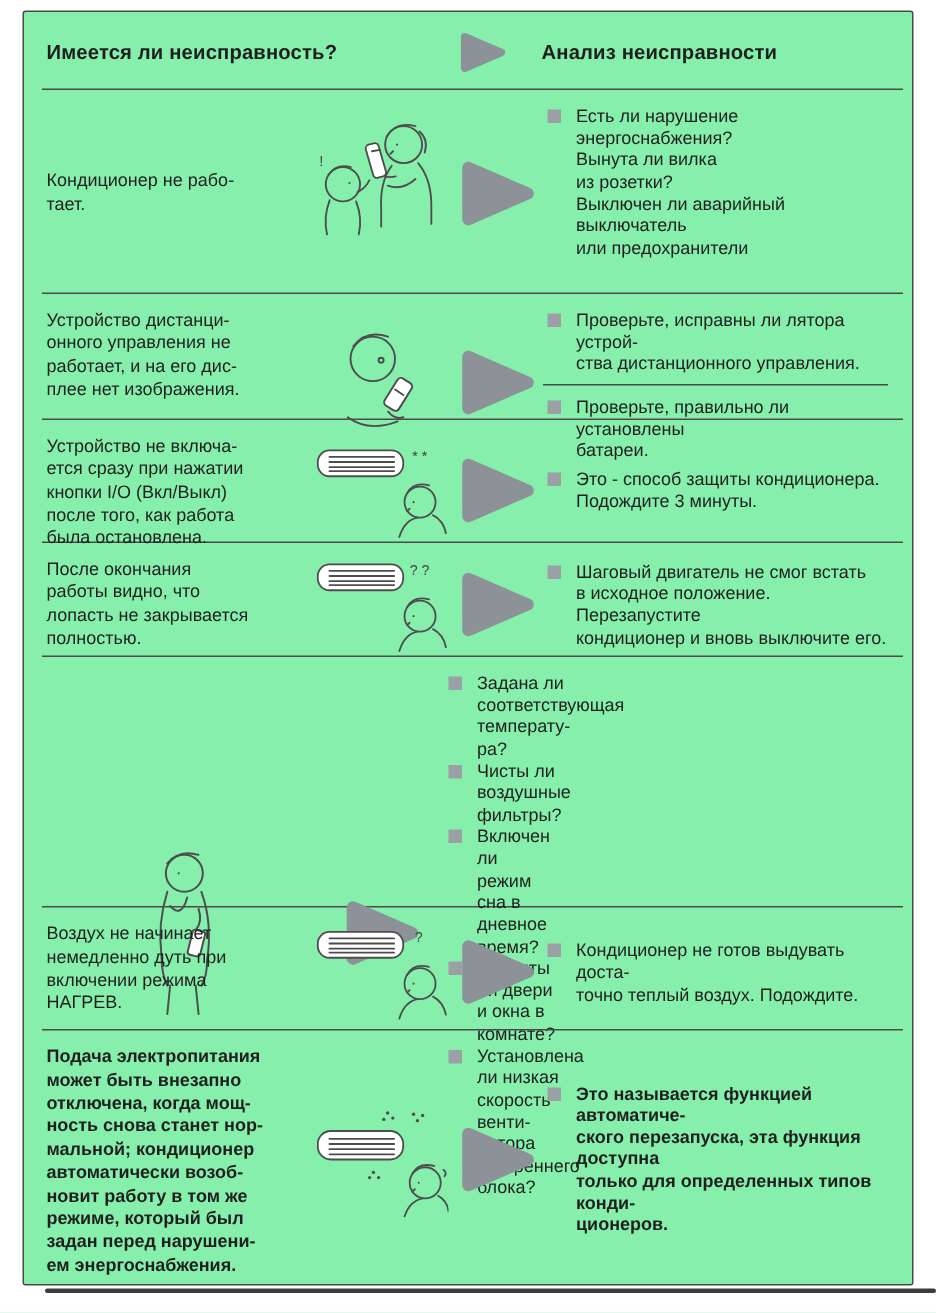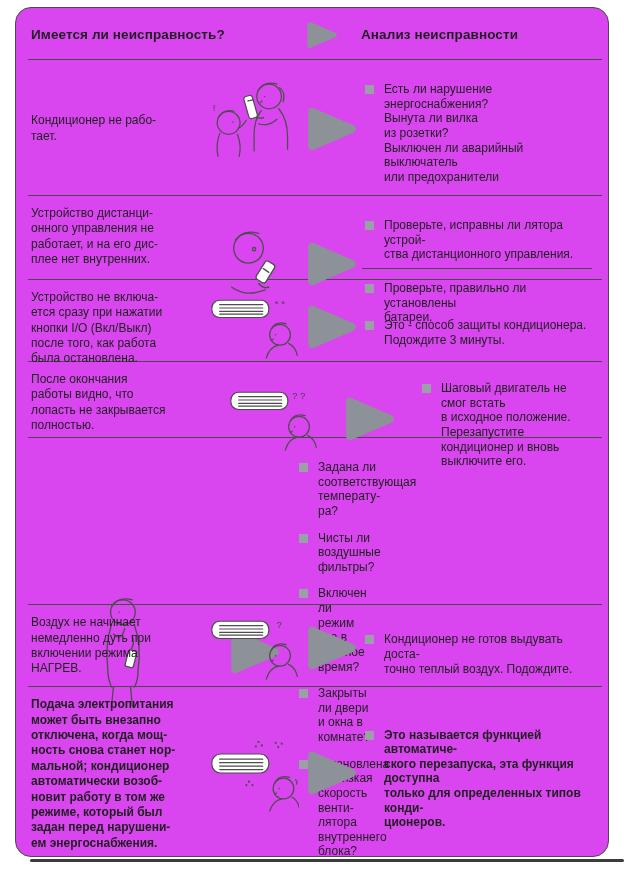--- a/index.html
+++ b/index.html
@@ -3,52 +3,52 @@
 <meta charset="utf-8">
 <style>
   html,body { margin:0; padding:0; background:#ffffff; }
   body {
     width:624px; height:875px; position:relative;
     font-family:"Liberation Sans", sans-serif; color:#1f1f1f;
     -webkit-font-smoothing:antialiased;
   }
   .page-border {
     position:absolute; left:15px; top:7px; width:594px; height:850px;
-    border:1.5px solid #4a4a4a; border-radius:16px; box-sizing:border-box;
+    border:1.5px solid #4a4a4a; border-radius:2px; box-sizing:border-box;
     display:flex; flex-direction:column; overflow:hidden;
-    padding:0 6px 0 12px; background:#d946ef;
+    padding:0 6px 0 12px; background:#86efac;
   }
   .bottom-shadow {
     position:absolute; left:30px; top:859px; width:594px; height:3px;
     background:#3c3c3c; border-radius:2px;
   }
   
   .hdr {
     display:grid; grid-template-columns:252px 78px 1fr;
     align-items:center; min-height:52px; box-sizing:border-box;
     border-bottom:1px solid #4a4a4a; padding:4px 0 2px 3px;
   }
   .hdr-title { font-size:13.5px; font-weight:bold; letter-spacing:.1px; }
   .hdr-arrow { display:flex; justify-content:center; align-items:center; }
   
   .row {
     display:grid; grid-template-columns:180px 88px 66px 1fr;
     align-items:center; box-sizing:border-box; padding:7px 4px 5px 3px;
   }
   .row:not(.last) { border-bottom:1px solid #4a4a4a; }
   .r1 { min-height:136px; } .r2 { min-height:84px; } .r3 { min-height:82px; }
-  .r4 { min-height:76px;gap:19px; } .r5 { min-height:143px; } .r6 { min-height:82px; }
+  .r4 { min-height:76px; } .r5 { min-height:143px; } .r6 { min-height:82px; }
   .r7 { flex:1;font-weight:bold; }
   .v-top { align-self:start; padding-top:3px; }
   .problem { font-size:12px; line-height:1.28; white-space:pre-line; }
   .illo { display:flex; justify-content:center; align-items:center; }
   .arrowc { display:flex; justify-content:center; align-items:center; }
   .analysis { padding-right:4px; }
   .analysis-item { display:flex; gap:10px; font-size:12px; line-height:1.22;
-    white-space:pre-line;margin-top:12px; }
+    white-space:pre-line; }
   .bullet { flex:0 0 9px; width:9px; height:9px; background:#9AA0A6; margin-top:3px; }
   .sub-divider { border-top:1px solid #4a4a4a; margin:6px 2px 7px -3px; }
   
   .sk { stroke:#4d4d4d; fill:none; stroke-width:1.4; stroke-linecap:round; stroke-linejoin:round; }
   .skf { fill:#4d4d4d; stroke:none; }
   .marks { font-size:11px; fill:#444; stroke:none; font-family:"Liberation Sans",sans-serif; }
   .arrow-path { stroke-width:9; stroke-linejoin:round; stroke-linecap:round; }
 </style>
 </head>
 <body>
@@ -106,21 +106,21 @@
 Выключен ли аварийный выключатель
 или предохранители</span>
       </div>
     </div>
   </div>
 
   <div class="row r2">
     <div class="problem v-top">Устройство дистанци-
 онного управления не
 работает, и на его дис-
-плее нет внутренних.</div>
+плее нет изображения.</div>
     <div class="illo">
       <svg width="76" height="76" viewBox="0 0 80 82">
         <g class="sk">
           <circle cx="33" cy="24" r="16"></circle>
           <path d="M19 15 q9 -12 25 -7"></path>
           <circle cx="39" cy="25" r="1.8"></circle>
           <rect x="45" y="38" width="12" height="23" rx="3" transform="rotate(32 51 50)" fill="#fff"></rect>
           <line x1="49" y1="46" x2="55" y2="50"></line>
           <path d="M15 66 q15 11 36 3"></path>
           <path d="M44 62 q5 6 11 4"></path>

